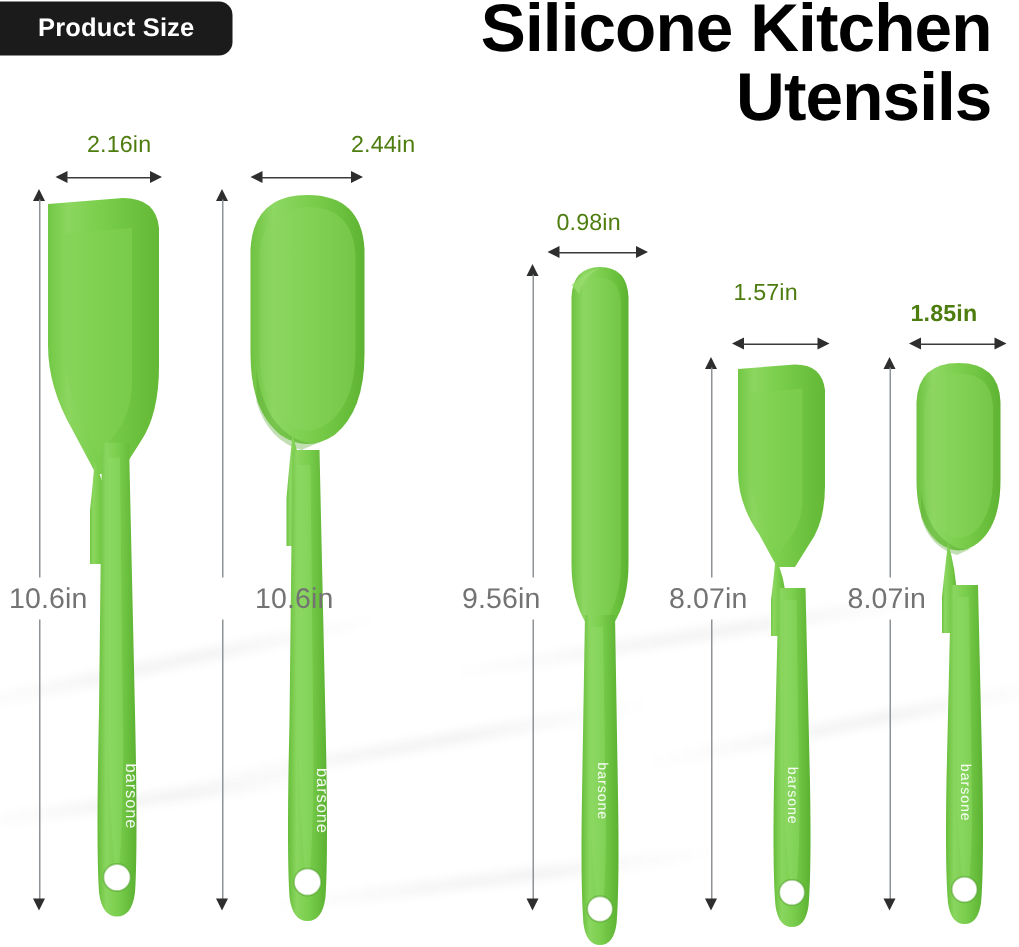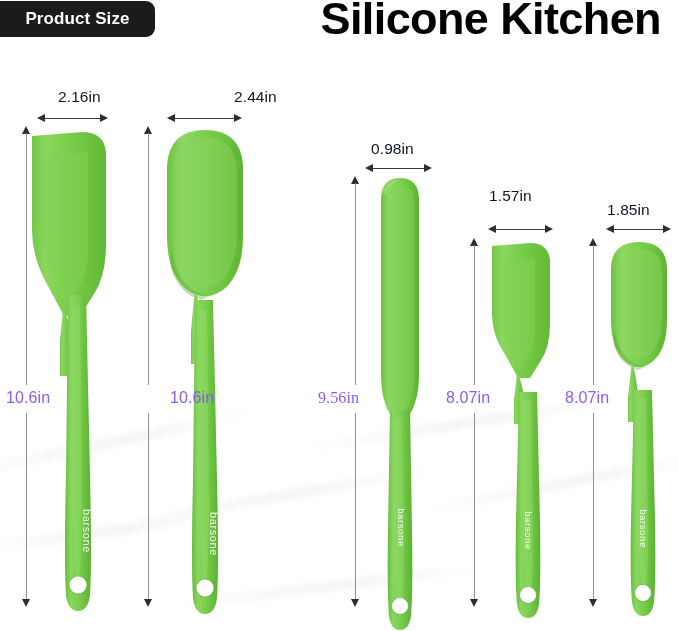--- a/index.html
+++ b/index.html
@@ -32,25 +32,25 @@
   .title{
     position:absolute;right:18px;top:-4px;width:420px;
     text-align:right;color:#000;
     font-size:45px;font-weight:bold;line-height:1.02;
     letter-spacing:-0.6px;
   }
   .title .l2{display:block;}
 
   
   .wlabel{
-    position:absolute;color:#0f172a;font-size:15.5px;
+    position:absolute;color:#4d7c0f;font-size:15.5px;
     white-space:nowrap;letter-spacing:.1px;
   }
   .hlabel{
-    position:absolute;color:#8b5cf6;font-size:16px;
+    position:absolute;color:#737373;font-size:19px;
     white-space:nowrap;letter-spacing:.1px;
   }
 
   
   .hline{position:absolute;height:1px;background:#3a3a3a;}
   .harrow{position:absolute;width:0;height:0;border-top:4px solid transparent;border-bottom:4px solid transparent;}
   .harrow.left{border-right:8px solid #2e2e2e;}
   .harrow.right{border-left:8px solid #2e2e2e;}
 
   .vline{position:absolute;width:1px;background:#8d9396;}
@@ -83,20 +83,21 @@
     <div class="streak" style="left:-20px;top:545px;width:240px;transform:rotate(-8deg);"></div>
     <div class="streak" style="left:180px;top:600px;width:300px;transform:rotate(-7deg);"></div>
   </div>
 
   <div class="badge">
     <span>Product Size</span>
   </div>
 
   <div class="title">
     <span>Silicone Kitchen</span>
+    <span class="l2">Utensils</span>
   </div>
 
   <div class="utensil">
 
     <svg width="110" height="340" viewBox="0 0 110 340" style="position:absolute;left:18px;top:126px;">
       <defs>
         <linearGradient id="g1" x1="0" y1="0" x2="1" y2="0">
           <stop offset="0%" stop-color="#72c845"></stop>
           <stop offset="18%" stop-color="#8cd65f"></stop>
           <stop offset="45%" stop-color="#7bcf4d"></stop>
@@ -234,21 +235,21 @@
 
   <div>
     <div class="harrow left" style="left:365px;top:164px;"></div>
     <div class="hline" style="left:372px;top:168px;width:54px;"></div>
     <div class="harrow right" style="left:424px;top:164px;"></div>
     <div class="wlabel" style="left:371px;top:140px;">0.98in</div>
   </div>
   <div>
     <div class="varrow up" style="left:351px;top:176px;"></div>
     <div class="vline" style="left:355px;top:183px;height:202px;"></div>
-    <div class="hlabel" style="left:318px;top:389px;font-family:Liberation Serif, serif;">9.56in</div>
+    <div class="hlabel" style="left:308px;top:389px;">9.56in</div>
     <div class="vline" style="left:355px;top:413px;height:188px;"></div>
     <div class="varrow down" style="left:351px;top:599px;"></div>
   </div>
 
   <div class="utensil">
     <svg width="90" height="280" viewBox="0 0 90 280" style="position:absolute;left:480px;top:238px;">
       <defs>
         <linearGradient id="g4" x1="0" y1="0" x2="1" y2="0">
           <stop offset="0%" stop-color="#72c845"></stop>
           <stop offset="18%" stop-color="#8cd65f"></stop>
@@ -322,21 +323,21 @@
       <circle cx="24" cy="203" r="8.5" fill="#ffffff"></circle>
       <circle cx="24" cy="203" r="8.5" fill="none" stroke="#4f9f2a" stroke-width="1.2" opacity=".5"></circle>
     </svg>
     <div class="brand sm" style="left:621px;top:523px;width:44px;text-align:center;">barsone</div>
   </div>
 
   <div>
     <div class="harrow left" style="left:606px;top:225px;"></div>
     <div class="hline" style="left:613px;top:229px;width:52px;"></div>
     <div class="harrow right" style="left:663px;top:225px;"></div>
-    <div class="wlabel" style="left:607px;top:201px;">1.85in</div>
+    <div class="wlabel" style="left:607px;top:201px;font-weight:bold;">1.85in</div>
   </div>
   <div>
     <div class="varrow up" style="left:589px;top:238px;"></div>
     <div class="vline" style="left:593px;top:245px;height:140px;"></div>
     <div class="hlabel" style="left:565px;top:389px;">8.07in</div>
     <div class="vline" style="left:593px;top:413px;height:188px;"></div>
     <div class="varrow down" style="left:589px;top:599px;"></div>
   </div>
 
 </div>

